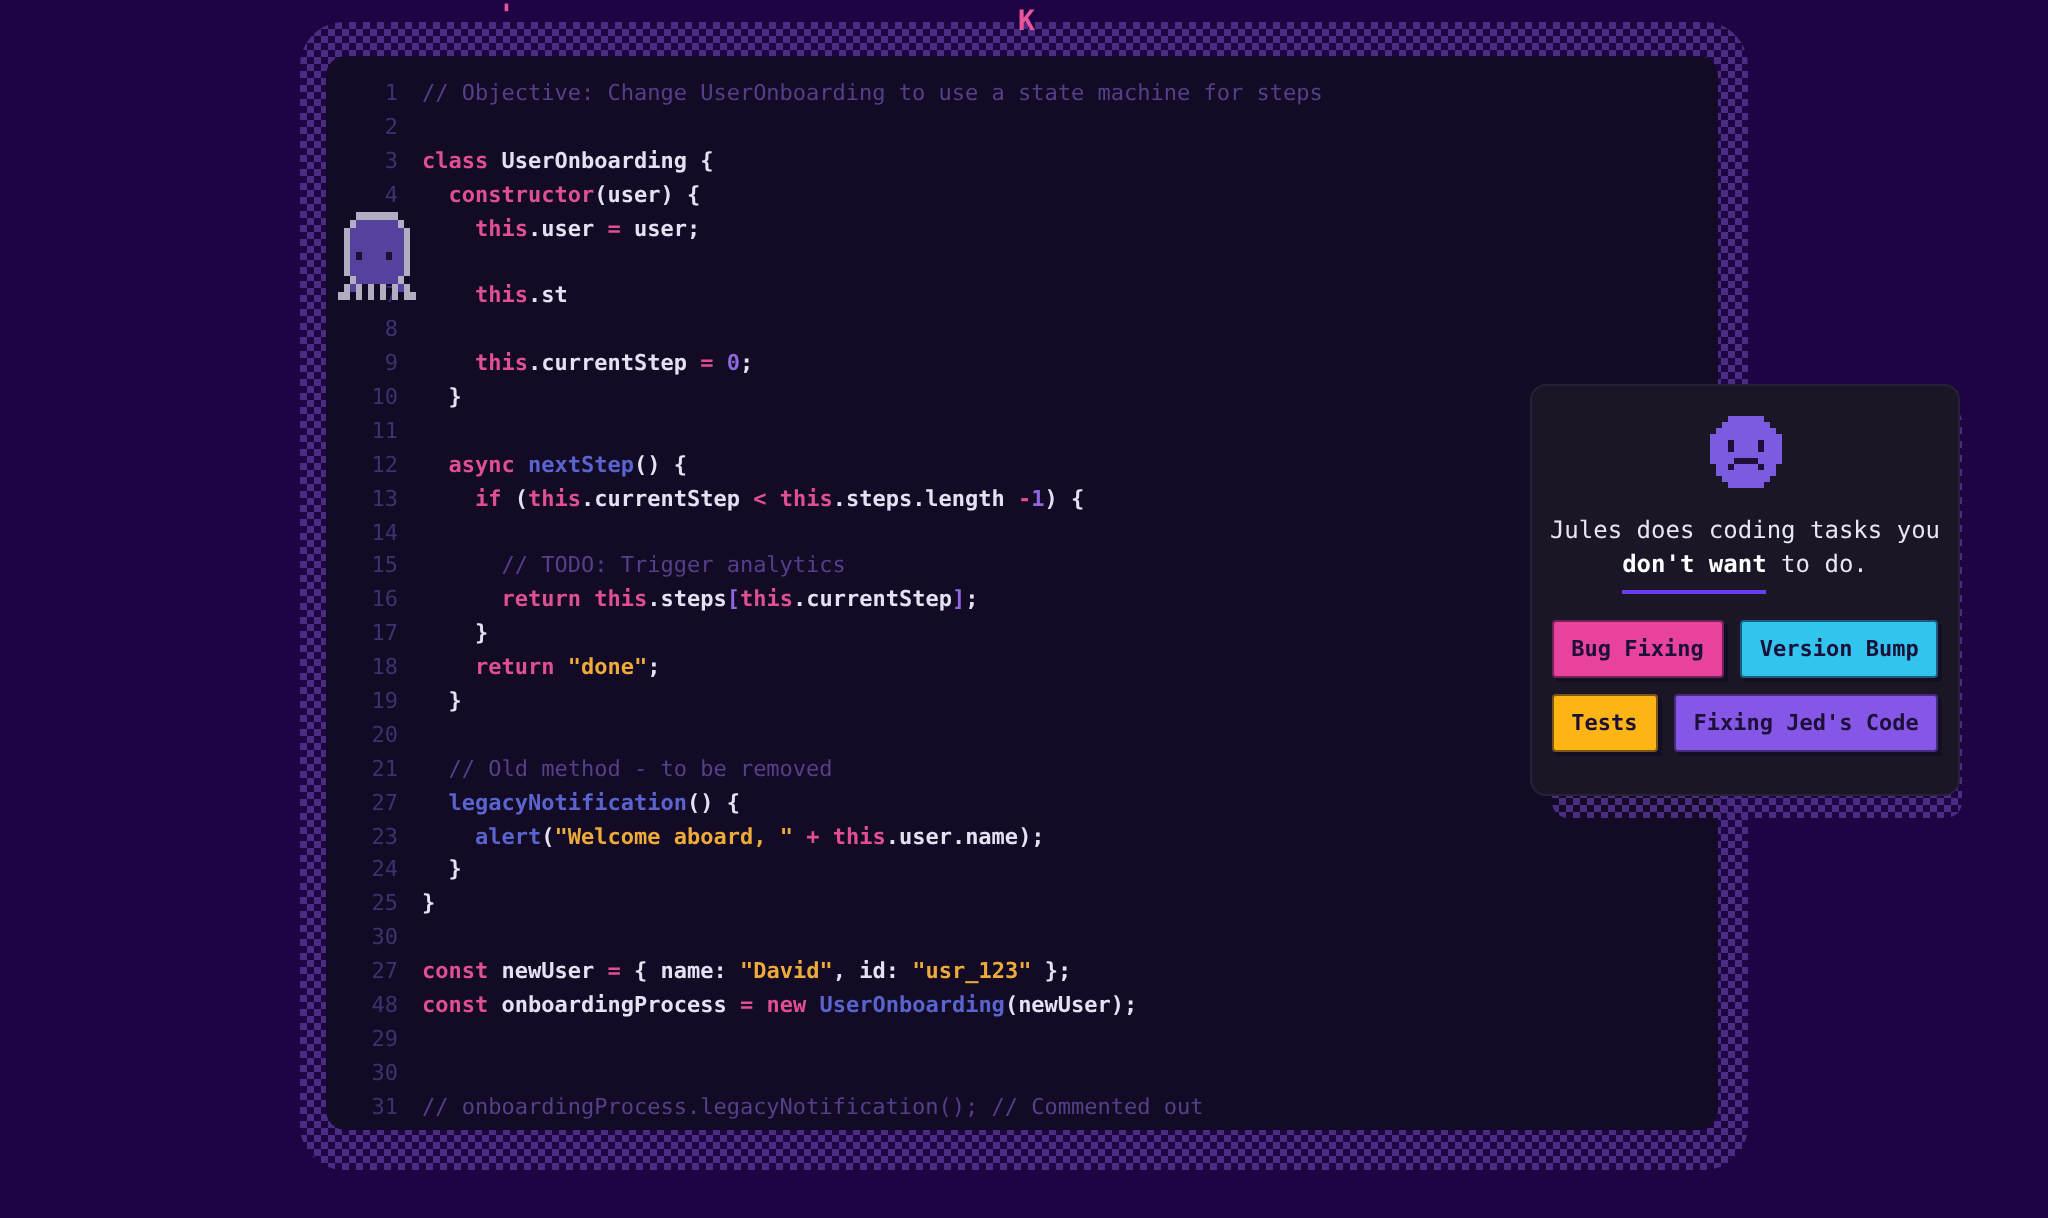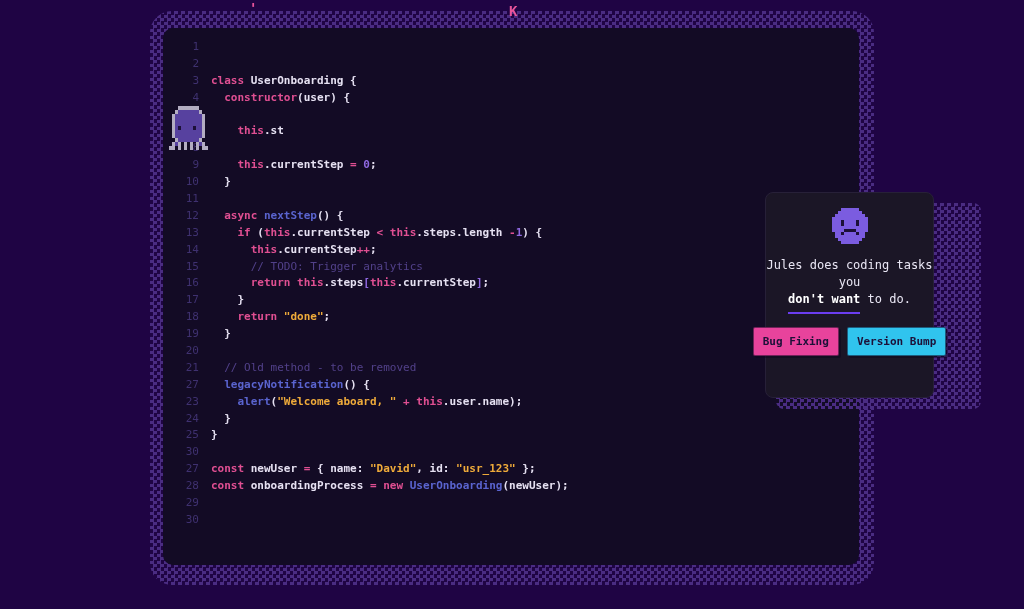--- a/index.html
+++ b/index.html
@@ -17,21 +17,21 @@
   .tk-id,.tk-pn{color:var(--id)}
   .tk-fn{color:var(--fn)}
   .tk-str{color:var(--str)}
   .tk-num,.tk-br{color:var(--num)}
   .tk-cm{color:var(--cm);font-weight:normal}
   .sparkle{position:absolute;color:var(--sparkle);font-weight:bold;font-size:14px;z-index:3;line-height:14px}
   .s1{left:249px;top:1px}
   .s2{left:509px;top:4px}
   .octopus{position:absolute;left:169px;top:106px;z-index:4;line-height:0}
   .card-shadow{position:absolute;left:776px;top:203px;width:205px;height:206px;border-radius:8px;z-index:5}
-  .card{position:absolute;left:765px;top:192px;width:169px;height:206px;background:var(--card-bg);
+  .card{position:absolute;left:765px;top:192px;width:215px;height:206px;background:var(--card-bg);
         border:1px solid #272038;border-radius:8px;z-index:6;display:flex;flex-direction:column;align-items:center}
   .emoji{margin-top:15px;line-height:0}
   .tagline{margin-top:13px;text-align:center;color:var(--text);font-size:12px;line-height:17px}
   .hl{font-weight:bold;color:#ffffff;border-bottom:2px solid var(--underline);padding-bottom:6px}
   .btn-rows{margin-top:19px;display:flex;flex-direction:column;gap:8px;align-items:center}
   .btn-row{display:flex;gap:8px}
   .task-btn{font-family:"DejaVu Sans Mono",monospace;font-size:11px;font-weight:bold;color:var(--btn-text);
             padding:7px 9px;border:1px solid rgba(15,8,35,.55);border-radius:2px;
             box-shadow:2px 2px 0 rgba(10,5,28,.45);cursor:pointer;white-space:nowrap}
 </style>
@@ -39,49 +39,51 @@
 <body>
 
 <div class="stage">
 
   <span class="sparkle s1">'</span>
   <span class="sparkle s2">K</span>
 
   <div class="frame checker">
     <div class="editor">
       <div class="code">
-          <div class="code-line"><span class="ln">1</span></div>
+          <div class="code-line"><span class="ln">1</span><span><span class="tk-cm">// Objective: Change UserOnboarding to use a state machine for steps</span></span></div>
           <div class="code-line"><span class="ln">2</span><span></span></div>
           <div class="code-line"><span class="ln">3</span><span><span class="tk-kw">class</span><span class="tk-id"> UserOnboarding </span><span class="tk-pn">{</span></span></div>
           <div class="code-line"><span class="ln">4</span><span><span class="tk-kw">  constructor</span><span class="tk-pn">(</span><span class="tk-id">user</span><span class="tk-pn">) {</span></span></div>
+          <div class="code-line"><span class="ln">5</span><span><span class="tk-kw">    this</span><span class="tk-id">.user </span><span class="tk-op">= </span><span class="tk-id">user;</span></span></div>
           <div class="code-line"><span class="ln">6</span><span></span></div>
           <div class="code-line"><span class="ln">7</span><span><span class="tk-kw">    this</span><span class="tk-id">.st</span></span></div>
           <div class="code-line"><span class="ln">8</span><span></span></div>
           <div class="code-line"><span class="ln">9</span><span><span class="tk-kw">    this</span><span class="tk-id">.currentStep </span><span class="tk-op">= </span><span class="tk-num">0</span><span class="tk-pn">;</span></span></div>
           <div class="code-line"><span class="ln">10</span><span><span class="tk-pn">  }</span></span></div>
           <div class="code-line"><span class="ln">11</span><span></span></div>
           <div class="code-line"><span class="ln">12</span><span><span class="tk-kw">  async </span><span class="tk-fn">nextStep</span><span class="tk-pn">() {</span></span></div>
           <div class="code-line"><span class="ln">13</span><span><span class="tk-kw">    if </span><span class="tk-pn">(</span><span class="tk-kw">this</span><span class="tk-id">.currentStep </span><span class="tk-op">&lt; </span><span class="tk-kw">this</span><span class="tk-id">.steps.length </span><span class="tk-op">-</span><span class="tk-num">1</span><span class="tk-pn">) {</span></span></div>
-          <div class="code-line"><span class="ln">14</span><span><span class="tk-kw">      this</span><span class="tk-id">.currentStep</span><span class="tk-op">++</span><span class="tk-pn">;</span></span></div>
+          <div class="code-line"><span class="ln">14</span></div>
           <div class="code-line"><span class="ln">15</span><span><span class="tk-cm">      // TODO: Trigger analytics</span></span></div>
           <div class="code-line"><span class="ln">16</span><span><span class="tk-kw">      return </span><span class="tk-kw">this</span><span class="tk-id">.steps</span><span class="tk-br">[</span><span class="tk-kw">this</span><span class="tk-id">.currentStep</span><span class="tk-br">]</span><span class="tk-pn">;</span></span></div>
           <div class="code-line"><span class="ln">17</span><span><span class="tk-pn">    }</span></span></div>
           <div class="code-line"><span class="ln">18</span><span><span class="tk-kw">    return </span><span class="tk-str">"done"</span><span class="tk-pn">;</span></span></div>
           <div class="code-line"><span class="ln">19</span><span><span class="tk-pn">  }</span></span></div>
           <div class="code-line"><span class="ln">20</span><span></span></div>
           <div class="code-line"><span class="ln">21</span><span><span class="tk-cm">  // Old method - to be removed</span></span></div>
           <div class="code-line"><span class="ln">27</span><span><span class="tk-fn">  legacyNotification</span><span class="tk-pn">() {</span></span></div>
           <div class="code-line"><span class="ln">23</span><span><span class="tk-fn">    alert</span><span class="tk-pn">(</span><span class="tk-str">"Welcome aboard, " </span><span class="tk-op">+ </span><span class="tk-kw">this</span><span class="tk-id">.user.name</span><span class="tk-pn">);</span></span></div>
           <div class="code-line"><span class="ln">24</span><span><span class="tk-pn">  }</span></span></div>
           <div class="code-line"><span class="ln">25</span><span><span class="tk-pn">}</span></span></div>
           <div class="code-line"><span class="ln">30</span><span></span></div>
           <div class="code-line"><span class="ln">27</span><span><span class="tk-kw">const</span><span class="tk-id"> newUser </span><span class="tk-op">= </span><span class="tk-pn">{ </span><span class="tk-id">name: </span><span class="tk-str">"David"</span><span class="tk-pn">, </span><span class="tk-id">id: </span><span class="tk-str">"usr_123"</span><span class="tk-pn"> };</span></span></div>
-          <div class="code-line"><span class="ln">28</span><span><span class="tk-kw">const</span><span class="tk-id"> onboardingProcess </span><span class="tk-op">= </span><span class="tk-kw">new </span><span class="tk-fn">UserOnboarding</span><span class="tk-pn">(</span><span class="tk-id">newUser</span><span class="tk-pn">);</span></span></div>
+          <div class="code-line"><span class="ln">48</span><span><span class="tk-kw">const</span><span class="tk-id"> onboardingProcess </span><span class="tk-op">= </span><span class="tk-kw">new </span><span class="tk-fn">UserOnboarding</span><span class="tk-pn">(</span><span class="tk-id">newUser</span><span class="tk-pn">);</span></span></div>
           <div class="code-line"><span class="ln">29</span><span></span></div>
           <div class="code-line"><span class="ln">30</span></div>
+          <div class="code-line"><span class="ln">31</span><span><span class="tk-cm">// onboardingProcess.legacyNotification(); // Commented out</span></span></div>
         </div>
     </div>
   </div>
 
   <div class="octopus"><svg width="39" height="44" xmlns="http://www.w3.org/2000/svg">
         <rect x="9" y="0" width="3" height="4" fill="#b3adc2"></rect>
         <rect x="12" y="0" width="3" height="4" fill="#b3adc2"></rect>
         <rect x="15" y="0" width="3" height="4" fill="#b3adc2"></rect>
         <rect x="18" y="0" width="3" height="4" fill="#b3adc2"></rect>
         <rect x="21" y="0" width="3" height="4" fill="#b3adc2"></rect>
@@ -314,16 +316,20 @@
         </svg></div>
     <div class="tagline">
       <div>Jules does coding tasks you</div>
       <div><span class="hl">don't want</span><span> to do.</span></div>
     </div>
     <div class="btn-rows">
         <div class="btn-row">
           <button class="task-btn" style="background: rgb(232, 67, 156);">Bug Fixing</button>
           <button class="task-btn" style="background: rgb(48, 196, 238);">Version Bump</button>
         </div>
+        <div class="btn-row">
+          <button class="task-btn" style="background: rgb(253, 181, 21);">Tests</button>
+          <button class="task-btn" style="background: rgb(134, 87, 230);">Fixing Jed's Code</button>
+        </div>
       </div>
   </div>
 
 </div>
 
 </body></html>

